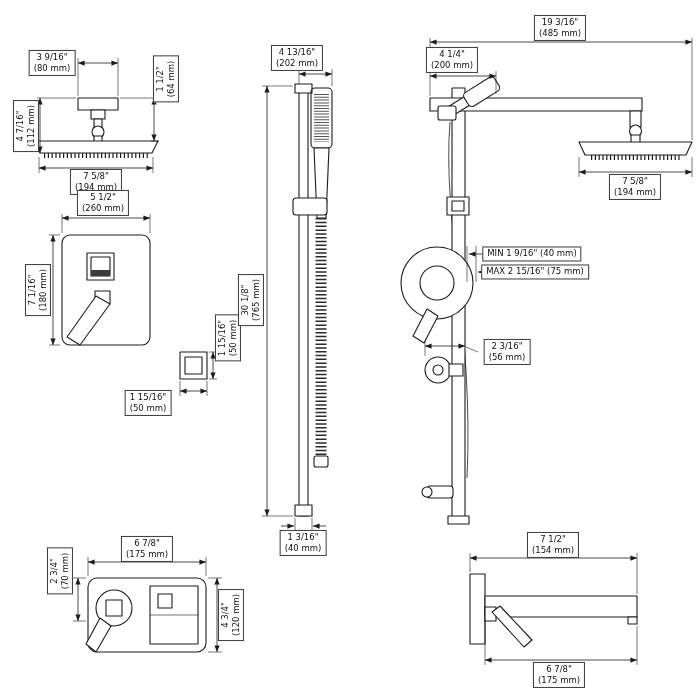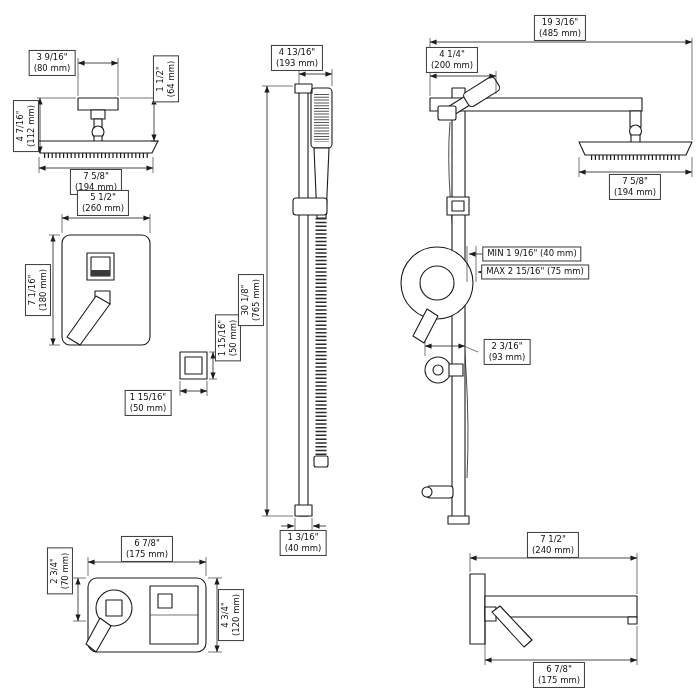--- a/index.html
+++ b/index.html
@@ -210,21 +210,21 @@
   <span>1 15/16"</span>
   <span>(50 mm)</span>
 </div>
 <div class="dim" style="left:148px;top:403px">
   <span>1 15/16"</span>
   <span>(50 mm)</span>
 </div>
 
 <div class="dim" style="left:297px;top:58px">
   <span>4 13/16"</span>
-  <span>(193 mm)</span>
+  <span>(202 mm)</span>
 </div>
 <div class="dim rot" style="left:251px;top:300px">
   <span>30 1/8"</span>
   <span>(765 mm)</span>
 </div>
 <div class="dim" style="left:303px;top:543px">
   <span>1 3/16"</span>
   <span>(40 mm)</span>
 </div>
 
@@ -241,38 +241,38 @@
   <span>(194 mm)</span>
 </div>
 <div class="dim single" style="left:532px;top:254px">
   <span>MIN 1 9/16" (40 mm)</span>
 </div>
 <div class="dim single" style="left:535px;top:272px">
   <span>MAX 2 15/16" (75 mm)</span>
 </div>
 <div class="dim" style="left:507px;top:352px">
   <span>2 3/16"</span>
-  <span>(93 mm)</span>
+  <span>(56 mm)</span>
 </div>
 
 <div class="dim" style="left:147px;top:549px">
   <span>6 7/8"</span>
   <span>(175 mm)</span>
 </div>
 <div class="dim rot" style="left:60px;top:571px">
   <span>2 3/4"</span>
   <span>(70 mm)</span>
 </div>
 <div class="dim rot" style="left:231px;top:615px">
   <span>4 3/4"</span>
   <span>(120 mm)</span>
 </div>
 
 <div class="dim" style="left:553px;top:545px">
   <span>7 1/2"</span>
-  <span>(240 mm)</span>
+  <span>(154 mm)</span>
 </div>
 <div class="dim" style="left:559px;top:675px">
   <span>6 7/8"</span>
   <span>(175 mm)</span>
 </div>
 
 </div>
 
 </body></html>

